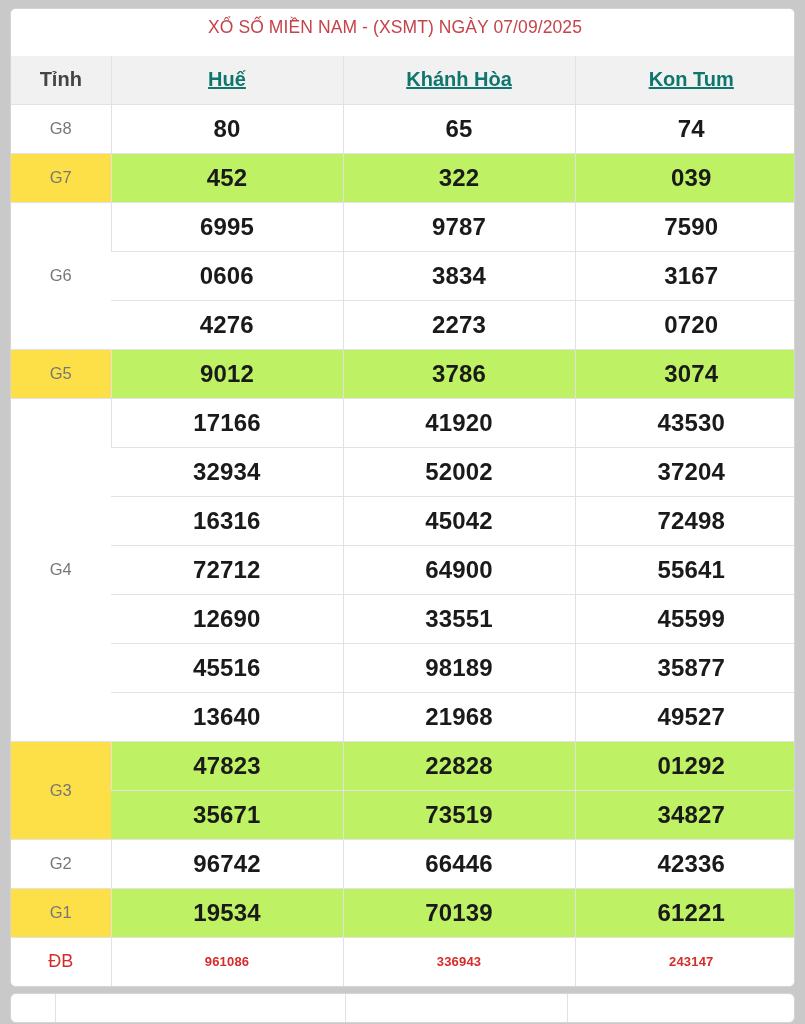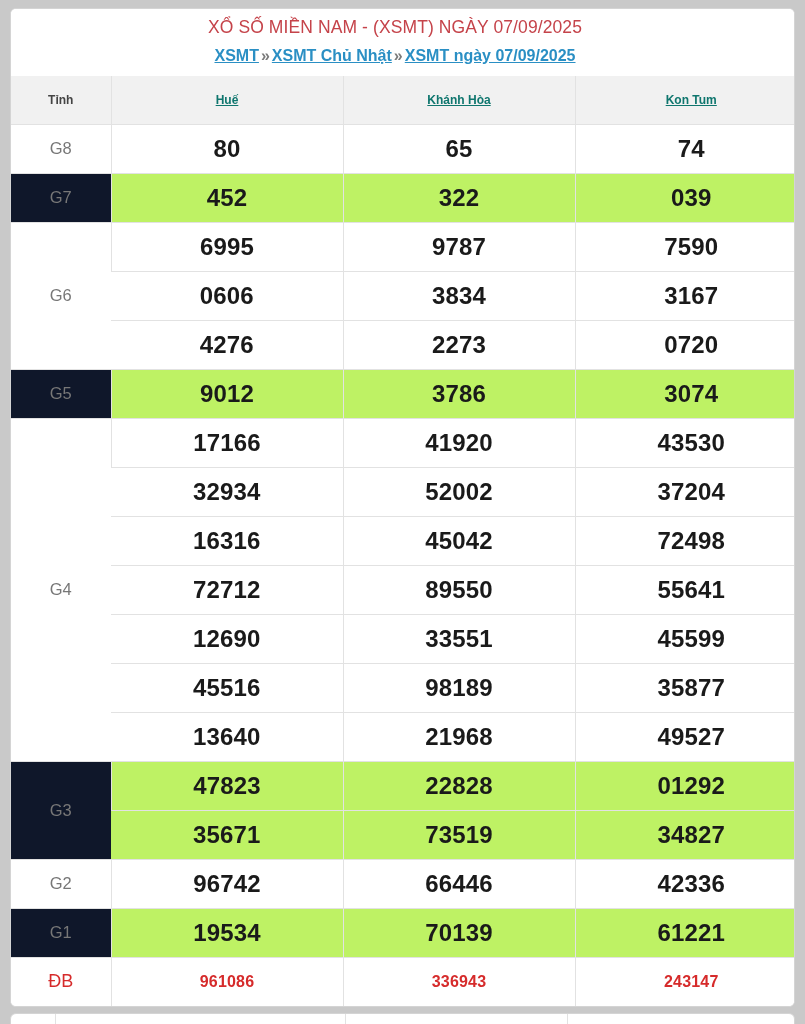--- a/index.html
+++ b/index.html
@@ -85,21 +85,21 @@
     height: 48px;
   }
   table.xs-table th:first-child,
   table.xs-table td:first-child { border-left: none; }
   table.xs-table tr:first-child th { border-top: none; }
 
   
   .hdr-row th {
     background: #f1f1f1;
     height: 45px;
-    font-size: 12px;
+    font-size: 20px;
   }
   .hdr-tinh {
     color: #444444;
     font-weight: bold;
   }
   .hdr-prov a {
     color: #0f766e;
     font-weight: bold;
     text-decoration: underline;
     text-underline-offset: 1px;
@@ -115,26 +115,26 @@
   .num {
     color: #1a1a1a;
     font-weight: bold;
     font-size: 24px;
     letter-spacing: .2px;
   }
 
   
   tr.band-gray  > td { background: #bef264; }
   tr.band-white > td { background: #ffffff; }
-  td.lbl.gray  { background: #0f172a; }
+  td.lbl.gray  { background: #fde047; }
   td.lbl.white { background: #ffffff; }
 
   
   .db-lbl  { color: #d62b2b; font-weight: normal; font-size: 18px; }
-  .db-num  { color: #d62b2b; font-weight: bold; font-size: 16px; }
+  .db-num  { color: #d62b2b; font-weight: bold; font-size: 13px; }
 
   
   .next-card {
     margin-top: 6px;
     height: 30px;
     overflow: hidden;
   }
   table.next-table {
     width: 100%;
     border-collapse: collapse;
@@ -151,23 +151,20 @@
 </style>
 </head>
 <body>
 
 <div class="page">
 
   <div class="card">
 
     <div class="result-header">
       <div class="result-title">XỔ SỐ MIỀN NAM - (XSMT) NGÀY 07/09/2025</div>
-      <div class="breadcrumb">
-        <a href="#">XSMT</a><span class="sep">»</span><a href="#">XSMT Chủ Nhật</a><span class="sep">»</span><a href="#">XSMT ngày 07/09/2025</a>
-      </div>
     </div>
 
     <table class="xs-table">
       <colgroup>
         <col class="c-tinh">
           <col class="c-prov">
           <col class="c-prov">
           <col class="c-prov">
       </colgroup>
       <tbody>
@@ -222,21 +219,21 @@
             <td class="num">52002</td>
             <td class="num">37204</td>
           </tr>
           <tr class="band-white">
             <td class="num">16316</td>
             <td class="num">45042</td>
             <td class="num">72498</td>
           </tr>
           <tr class="band-white">
             <td class="num">72712</td>
-            <td class="num">89550</td>
+            <td class="num">64900</td>
             <td class="num">55641</td>
           </tr>
           <tr class="band-white">
             <td class="num">12690</td>
             <td class="num">33551</td>
             <td class="num">45599</td>
           </tr>
           <tr class="band-white">
             <td class="num">45516</td>
             <td class="num">98189</td>

